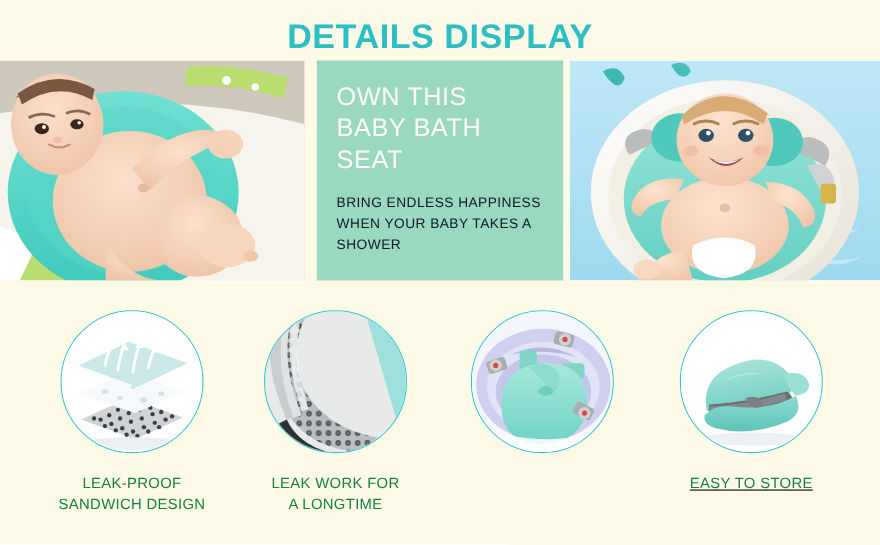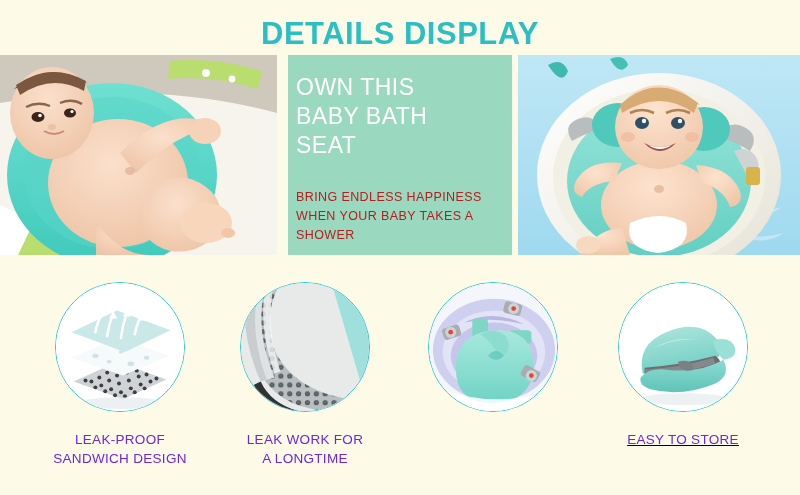--- a/index.html
+++ b/index.html
@@ -45,32 +45,32 @@
   .hero-photo svg { display: block; width: 100%; height: 100%; }
 
   #hero-text {
     position: absolute;
     left: 288px;
     top: 55px;
     width: 224px;
     height: 200px;
     background: #9ad8c0;
     box-sizing: border-box;
-    padding: 18px 18px 0 8px;
+    padding: 18px 18px 0 18px;
   }
   #hero-heading {
     color: #ffffff;
     font-size: 23px;
     line-height: 29px;
     letter-spacing: 0.5px;
     white-space: pre-line;
   }
   #hero-sub {
-    margin-top: 28px;
-    color: #b91c1c;
+    margin-top: 15px;
+    color: #0f172a;
     font-size: 12.5px;
     line-height: 19px;
     letter-spacing: 0.4px;
     white-space: pre-line;
   }
 
   
   .feature {
     position: absolute;
     top: 282px;
@@ -89,21 +89,21 @@
     border: 1.6px solid #2fc4d2;
     background: #ffffff;
     overflow: hidden;
     position: relative;
     box-sizing: border-box;
   }
   .feature-circle svg { display: block; width: 100%; height: 100%; }
 
   .feature-caption {
     margin-top: 18px;
-    color: #6d28d9;
+    color: #15803d;
     font-size: 13.5px;
     line-height: 19px;
     letter-spacing: 0.3px;
     white-space: pre-line;
     width: 200px;
     margin-left: -35px;
   }
 </style>
 </head>
 <body>

